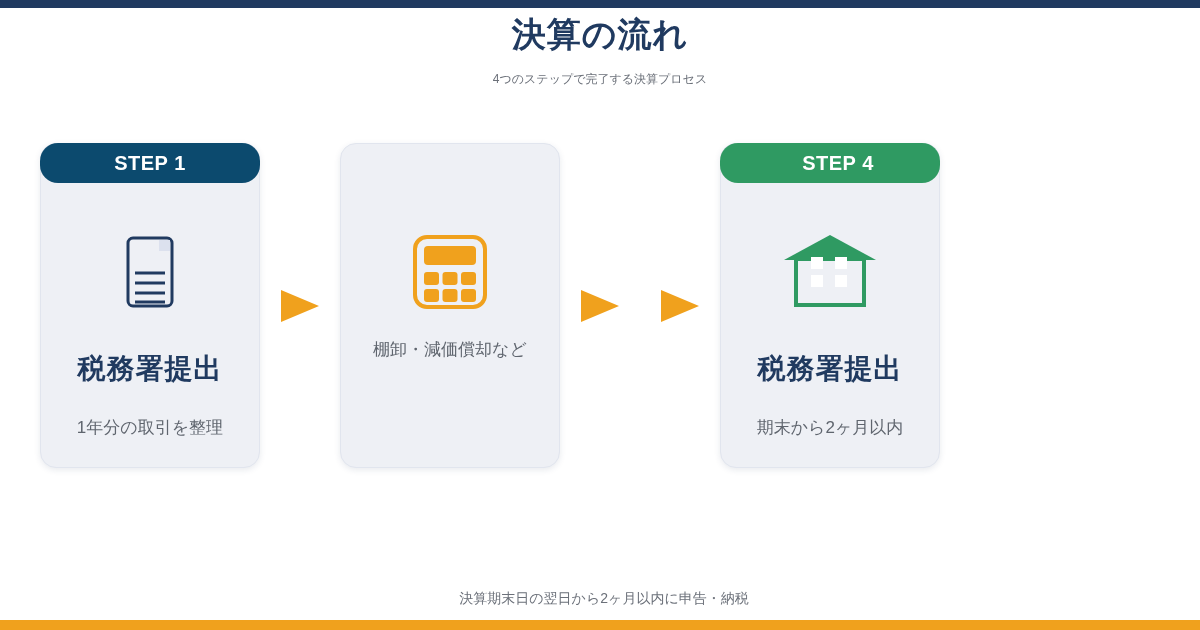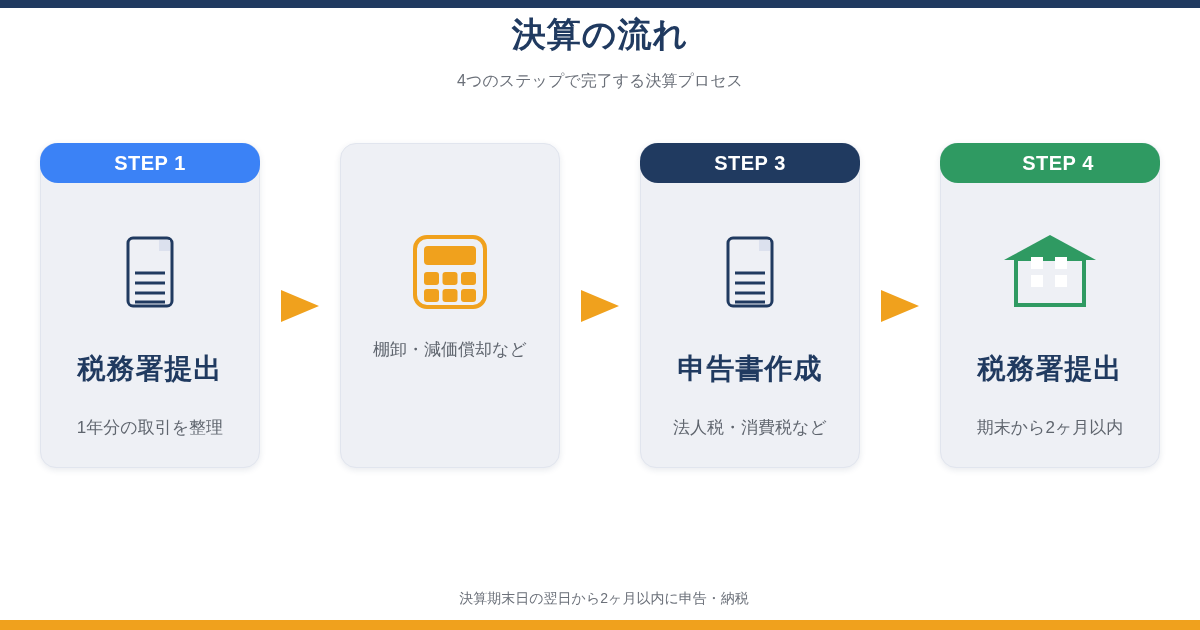--- a/index.html
+++ b/index.html
@@ -9,21 +9,21 @@
   }
   .top-bar { position:absolute; top:0; left:0; width:100%; height:8px; background:var(--navy); }
   .bottom-bar { position:absolute; bottom:0; left:0; width:100%; height:10px; background:var(--orange); }
 
   .page-title {
     position:absolute; top:12px; left:0; width:100%; text-align:center;
     font-size:34px; font-weight:bold; color:var(--navy); letter-spacing:1px;
   }
   .page-subtitle {
     position:absolute; top:71px; left:0; width:100%; text-align:center;
-    font-size:16px; color:var(--gray);
+    font-size:12px; color:var(--gray);
   }
 
   .steps-row { position:absolute; top:143px; left:40px; width:1120px; display:flex; }
 
   .step-card {
     position:relative; width:220px; height:325px;
     background:var(--card-bg); border:1px solid #E1E5EE; border-radius:16px;
     box-shadow:0 2px 6px rgba(30,50,90,0.10);
     display:flex; flex-direction:column; align-items:center;
     padding-top:40px;
@@ -67,21 +67,21 @@
 <div class="canvas" style="--navy: #203A60; --orange: #F0A11D; --green: #2F9A62; --card-bg: #EEF0F5; --gray: #6B7079; --caption: #5F656E; --fold: #DCE1EE; --white: #FFFFFF;">
 
   <div class="top-bar"></div>
 
   <div class="page-title">決算の流れ</div>
   <div class="page-subtitle">4つのステップで完了する決算プロセス</div>
 
   <div class="steps-row">
 
     <div class="step-card">
-      <div class="step-header" style="background: #3b82f6;">
+      <div class="step-header" style="background: #0c4a6e;">
         <span class="step-label">STEP 1</span>
       </div>
       <div class="icon-wrap">
         <svg width="48" height="72" viewBox="0 0 48 72" aria-hidden="true">
           <rect class="doc-outline" x="2" y="2" width="44" height="68" rx="5"></rect>
           <rect class="doc-fold" x="33" y="4" width="11" height="11"></rect>
           <g class="doc-lines">
             <line x1="9" y1="37" x2="39" y2="37"></line>
             <line x1="9" y1="47" x2="39" y2="47"></line>
             <line x1="9" y1="57" x2="39" y2="57"></line>
@@ -110,39 +110,20 @@
           <rect class="calc-fill" x="48" y="54" width="15" height="13" rx="3"></rect>
         </svg>
       </div>
       <div class="step-caption">棚卸・減価償却など</div>
     </div>
 
     <div class="arrow-zone">
       <div class="flow-arrow"></div>
     </div>
 
-    <div class="step-card">
-      <div class="step-header" style="background: rgb(32, 58, 96);">
-        <span class="step-label">STEP 3</span>
-      </div>
-      <div class="icon-wrap">
-        <svg width="48" height="72" viewBox="0 0 48 72" aria-hidden="true">
-          <rect class="doc-outline" x="2" y="2" width="44" height="68" rx="5"></rect>
-          <rect class="doc-fold" x="33" y="4" width="11" height="11"></rect>
-          <g class="doc-lines">
-            <line x1="9" y1="37" x2="39" y2="37"></line>
-            <line x1="9" y1="47" x2="39" y2="47"></line>
-            <line x1="9" y1="57" x2="39" y2="57"></line>
-            <line x1="9" y1="66" x2="39" y2="66"></line>
-          </g>
-        </svg>
-      </div>
-      <div class="step-title">申告書作成</div>
-      <div class="step-caption">法人税・消費税など</div>
-    </div>
 
     <div class="arrow-zone">
       <div class="flow-arrow"></div>
     </div>
 
     <div class="step-card">
       <div class="step-header" style="background: rgb(47, 154, 98); padding-left: 16px;">
         <span class="step-label">STEP 4</span>
       </div>
       <div class="icon-wrap">

